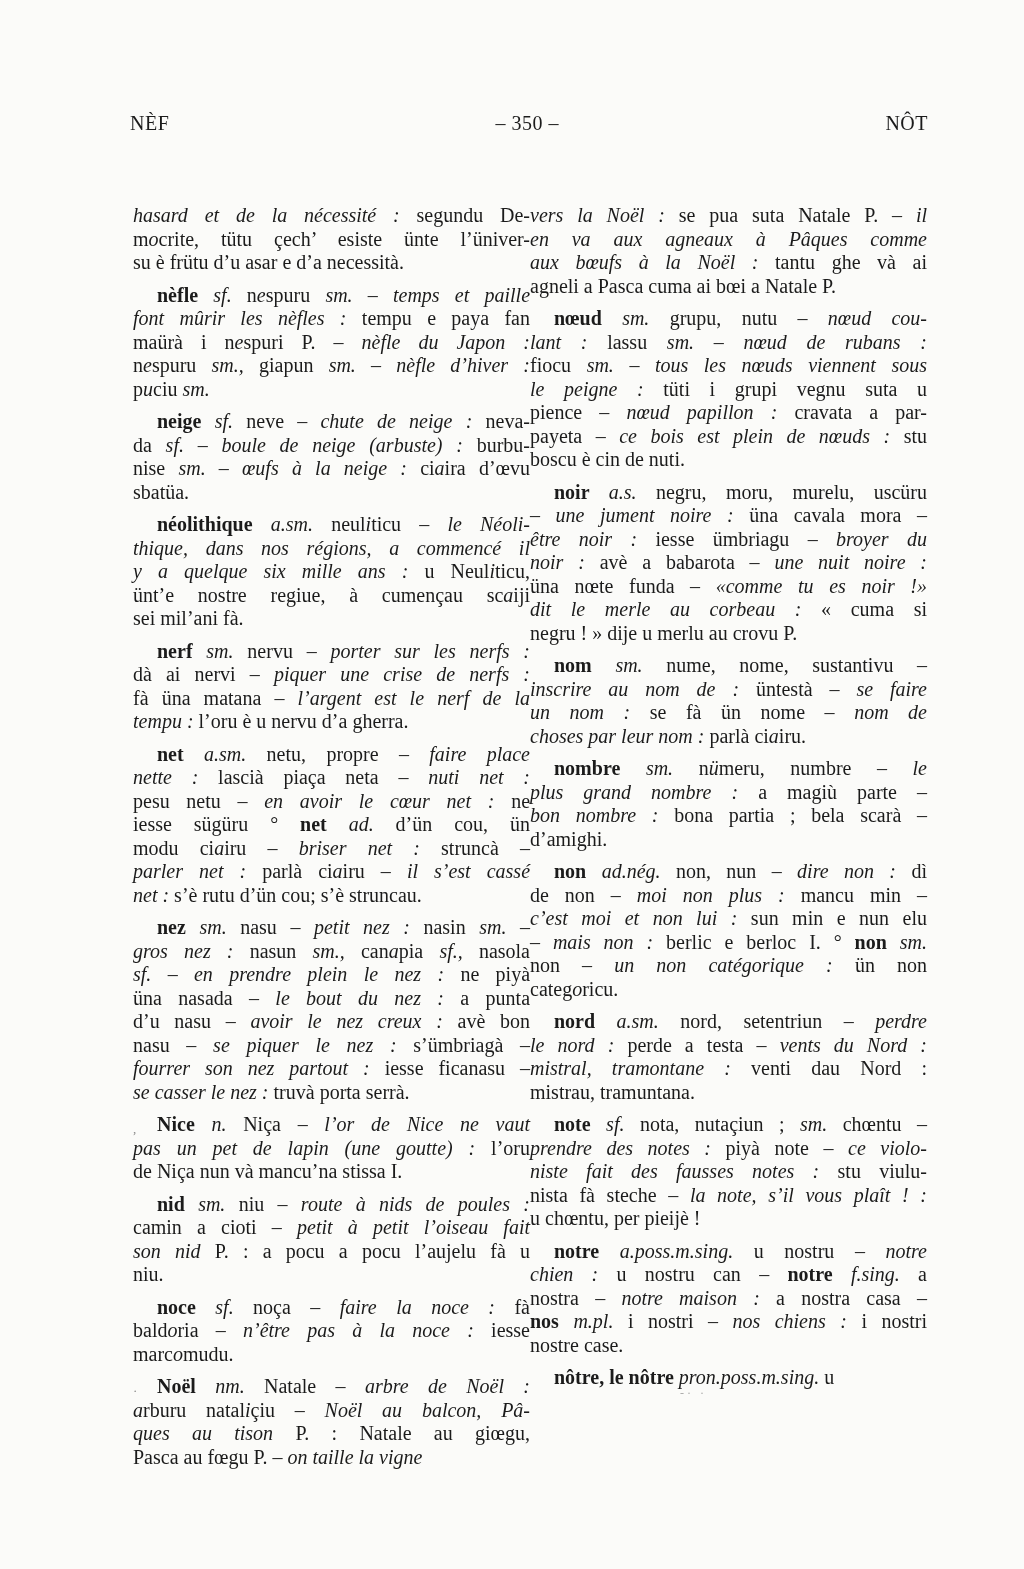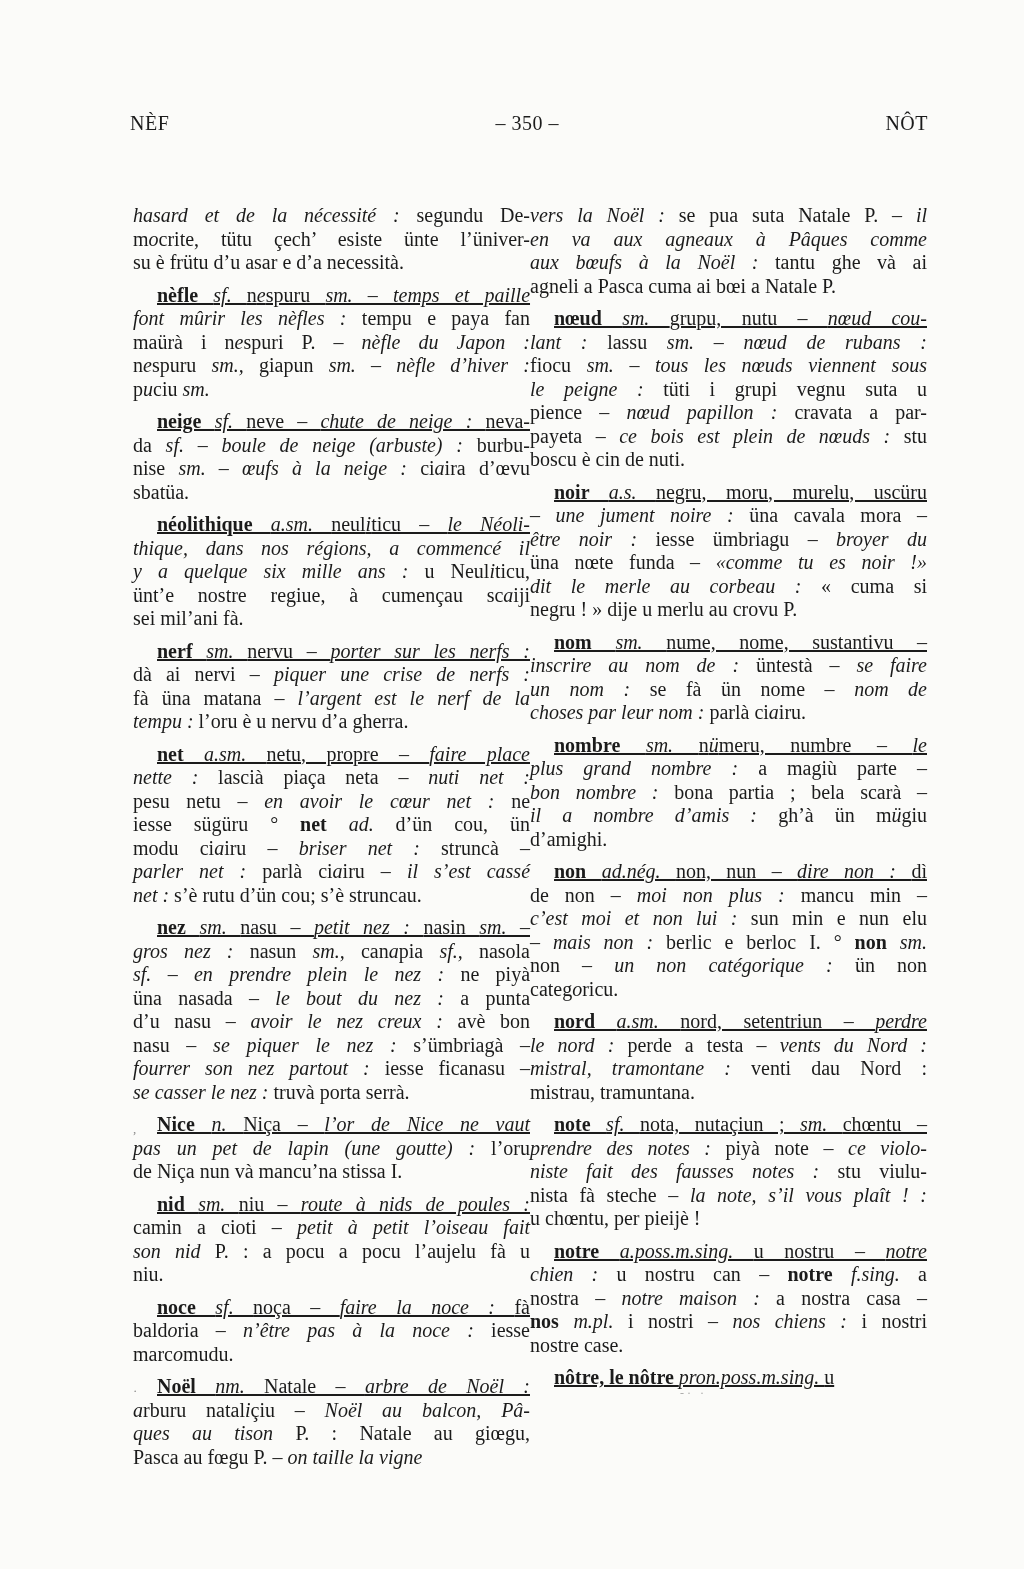--- a/index.html
+++ b/index.html
@@ -20,21 +20,21 @@
   .header .hword{font-weight:400;}
   .body{
     position:absolute;left:133px;top:168px;width:824px;
     display:flex;margin-top:36px;
   }
   .col{width:397px;font-size:20px;line-height:23.5px;}
   .para{position:relative;}
   .para + .para{margin-top:9px;}
   .line{text-align:justify;text-align-last:justify;}
   .line.last{text-align-last:left;}
-  .line.ind{text-indent:24px;text-decoration:underline;}
+  .line.ind{text-indent:24px;}
   .seg-i{font-style:italic;}
   .seg-b{font-weight:700;}
   .pre-mark{
     position:absolute;left:0px;top:4px;
     font-size:13px;color:#6e6e6e;opacity:.8;
   }
   .post-mark{
     position:absolute;left:150px;bottom:-16px;
     font-size:12px;color:#8d8d8d;letter-spacing:3px;opacity:.75;
   }
@@ -138,35 +138,35 @@
           <div class="line"><span class="seg-r">fiocu </span><span class="seg-i">sm. – tous les nœuds viennent sous</span></div>
           <div class="line"><span class="seg-i">le peigne : </span><span class="seg-r">tüti i grupi vegnu suta u</span></div>
           <div class="line"><span class="seg-r">pience – </span><span class="seg-i">nœud papillon : </span><span class="seg-r">cravata a par-</span></div>
           <div class="line"><span class="seg-r">payeta – </span><span class="seg-i">ce bois est plein de nœuds : </span><span class="seg-r">stu</span></div>
           <div class="line last"><span class="seg-r">boscu è cin de nuti.</span></div>
         </div>
         <div class="para">
           <div class="line ind"><span class="seg-b">noir </span><span class="seg-i">a.s. </span><span class="seg-r">negru, moru, murelu, uscüru</span></div>
           <div class="line"><span class="seg-r">– </span><span class="seg-i">une jument noire : </span><span class="seg-r">üna cavala mora –</span></div>
           <div class="line"><span class="seg-i">être noir : </span><span class="seg-r">iesse ümbriagu – </span><span class="seg-i">broyer du</span></div>
+          <div class="line"><span class="seg-i">noir : </span><span class="seg-r">avè a babarota – </span><span class="seg-i">une nuit noire :</span></div>
           <div class="line"><span class="seg-r">üna nœte funda – </span><span class="seg-i">«comme tu es noir !»</span></div>
           <div class="line"><span class="seg-i">dit le merle au corbeau : </span><span class="seg-r">« cuma si</span></div>
           <div class="line last"><span class="seg-r">negru ! » dije u merlu au crovu P.</span></div>
         </div>
         <div class="para">
           <div class="line ind"><span class="seg-b">nom </span><span class="seg-i">sm. </span><span class="seg-r">nume, nome, sustantivu –</span></div>
           <div class="line"><span class="seg-i">inscrire au nom de : </span><span class="seg-r">üntestà – </span><span class="seg-i">se faire</span></div>
           <div class="line"><span class="seg-i">un nom : </span><span class="seg-r">se fà ün nome – </span><span class="seg-i">nom de</span></div>
           <div class="line last"><span class="seg-i">choses par leur nom : </span><span class="seg-r">parlà ci</span><span class="seg-i">a</span><span class="seg-r">iru.</span></div>
         </div>
         <div class="para">
           <div class="line ind"><span class="seg-b">nombre </span><span class="seg-i">sm. </span><span class="seg-r">n</span><span class="seg-i">ü</span><span class="seg-r">meru, numbre – </span><span class="seg-i">le</span></div>
           <div class="line"><span class="seg-i">plus grand nombre : </span><span class="seg-r">a magiù parte –</span></div>
           <div class="line"><span class="seg-i">bon nombre : </span><span class="seg-r">bona partia ; bela scarà –</span></div>
-          <div class="line"><span class="seg-i">il a nombre d’amis : </span><span class="seg-r">gh’à ün m</span><span class="seg-i">ü</span><span class="seg-r">giu</span></div>
           <div class="line last"><span class="seg-r">d’amighi.</span></div>
         </div>
         <div class="para">
           <div class="line ind"><span class="seg-b">non </span><span class="seg-i">ad.nég. </span><span class="seg-r">non, nun – </span><span class="seg-i">dire non : </span><span class="seg-r">dì</span></div>
           <div class="line"><span class="seg-r">de non – </span><span class="seg-i">moi non plus : </span><span class="seg-r">mancu min –</span></div>
           <div class="line"><span class="seg-i">c’est moi et non lui : </span><span class="seg-r">sun min e nun elu</span></div>
           <div class="line"><span class="seg-r">– </span><span class="seg-i">mais non : </span><span class="seg-r">berlic e berloc I. ° </span><span class="seg-b">non </span><span class="seg-i">sm.</span></div>
           <div class="line"><span class="seg-r">non – </span><span class="seg-i">un non catégorique : </span><span class="seg-r">ün non</span></div>
           <div class="line last"><span class="seg-r">categ</span><span class="seg-i">o</span><span class="seg-r">ricu.</span></div>
         </div>

